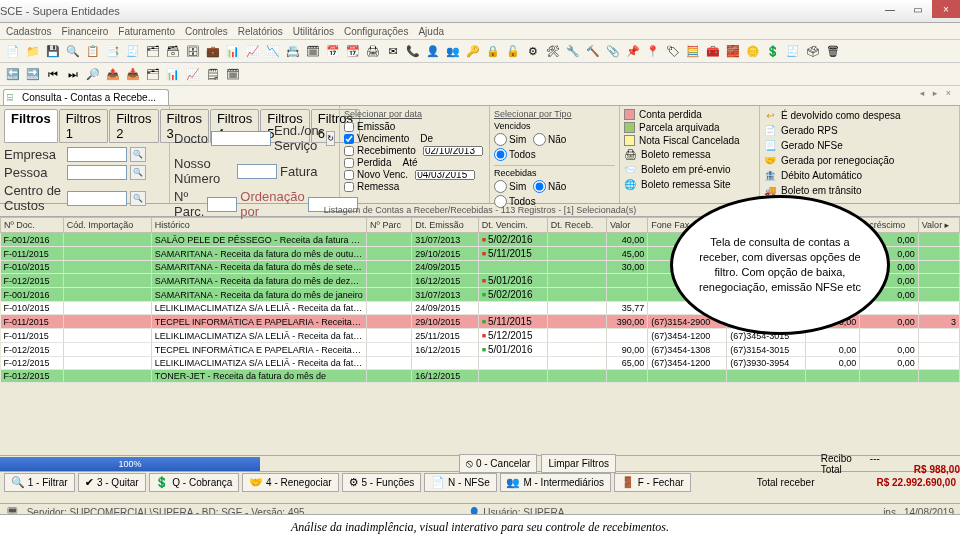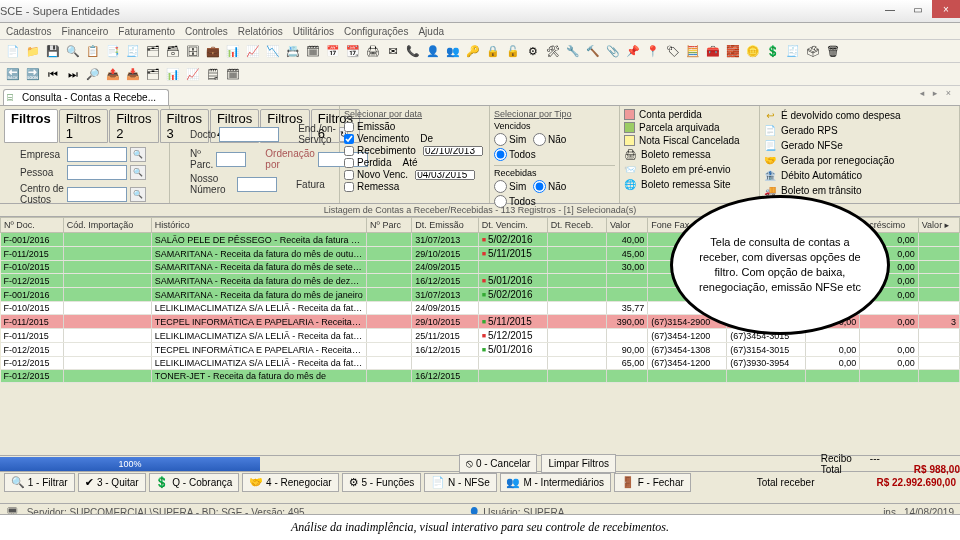--- a/index.html
+++ b/index.html
@@ -21,21 +21,21 @@
 .fpcol { padding: 3px 4px; border-right: 1px solid #c0c0b0; }
 .fpcol.narrow { width: 170px; }
 .fpcol.date { width: 150px; }
 .fpcol.type { width: 130px; }
 .fpcol.legend { width: 140px; }
 .fpcol.legend2 { flex: 1; }
 .ftabs { display: flex; gap: 1px; margin-bottom: 4px; }
 .ftab { padding: 1px 6px; border: 1px solid #aaa; background: #ece9d8; border-radius: 2px 2px 0 0; font-size: 13px; }
 .ftab.active { background: #fff; font-weight: bold; }
 .frow { display: flex; align-items: center; gap: 3px; margin-bottom: 3px; }
-.frow label { width: 60px; font-size: 10px; color: #333; padding-left: 16px; }
+.frow label { width: 60px; font-size: 13px; color: #333; }
 .frow input[type=text] { border: 1px solid #7e9db9; padding: 1px 2px; font-size: 9px; height: 15px; }
 .frow .mini { width: 16px; height: 15px; border: 1px solid #aaa; background: #f0f0f0; display: inline-flex; align-items: center; justify-content: center; font-size: 8px; }
 .grphead { font-size: 9px; color: #555; margin-bottom: 2px; text-decoration: underline; }
 .chk { display: flex; align-items: center; gap: 3px; font-size: 9px; margin-bottom: 1px; }
 .chk input { width: 10px; height: 10px; }
 .radio { display: inline-flex; align-items: center; gap: 2px; font-size: 9px; margin-right: 4px; }
 .legendrow { display: flex; align-items: center; gap: 4px; font-size: 9px; margin-bottom: 2px; }
 .legendrow .sw { width: 11px; height: 11px; border: 1px solid #888; }
 .legendrow .ic { width: 13px; height: 13px; display: inline-flex; align-items: center; justify-content: center; font-size: 10px; }
 .gridtitle { text-align: center; font-size: 9px; color: #555; padding: 1px 0; background: #ece9d8; border-bottom: 1px solid #aaa; }
@@ -180,29 +180,29 @@
   </div>
   <div class="fpcol narrow">
     <div style="height:14px"></div>
     <div class="frow">
         <label>Docto</label>
         <input type="text" style="width: 60px;">
         <label style="width:auto">End./on-Serviço</label>
         <span class="mini">↻</span>
       </div>
     <div class="frow">
+        <label>Nosso Número</label>
+        <input type="text" style="width: 40px;">
+        <label style="width:auto">Fatura</label>
+      </div>
+    <div class="frow">
         <label>Nº Parc.</label>
         <input type="text" style="width: 30px;">
         <label style="width:auto;color:#a55">Ordenação por</label>
         <input type="text" style="width: 50px;">
-      </div>
-    <div class="frow">
-        <label>Nosso Número</label>
-        <input type="text" style="width: 40px;">
-        <label style="width:auto">Fatura</label>
       </div>
   </div>
   <div class="fpcol date">
     <div class="grphead">Selecionar por data</div>
     <div class="chk">
         <input type="checkbox" style="">
         <span>Emissão</span>
       </div>
     <div class="chk">
         <input type="checkbox" checked="" style="">

